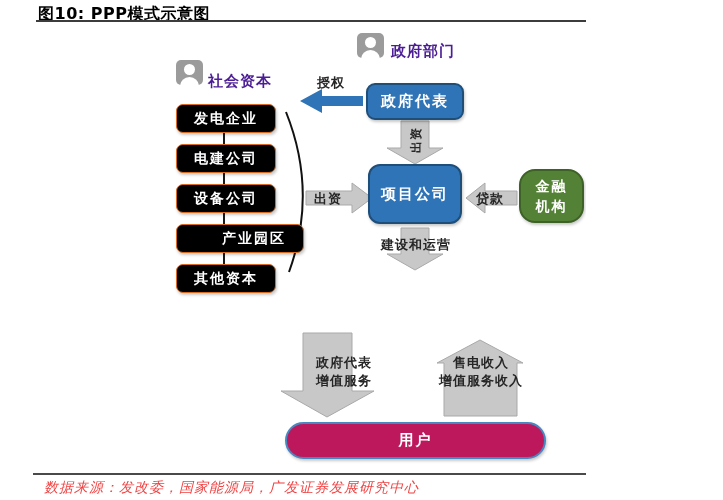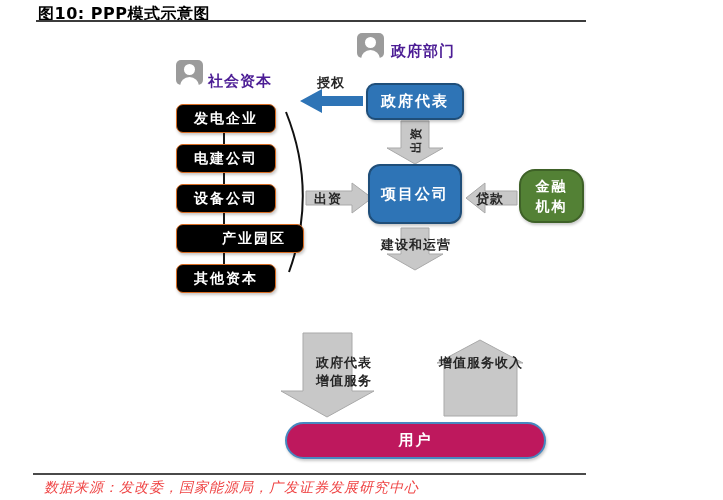--- a/index.html
+++ b/index.html
@@ -91,19 +91,20 @@
   <div class="abs edge-label rot">出资</div>
   <div class="abs edge-label" style="left:314px;top:190px;">出资</div>
   <div class="abs edge-label" style="left:476px;top:190px;">贷款</div>
   <div class="abs edge-label" style="left:381px;top:236px;">建设和运营</div>
 
   <div class="abs edge-label svc">
     <div>政府代表</div>
     <div>增值服务</div>
   </div>
   <div class="abs edge-label rev">
+    <div>售电收入</div>
     <div>增值服务收入</div>
   </div>
 
   <div class="abs rule-bottom"></div>
   <div class="abs source">数据来源：发改委，国家能源局，广发证券发展研究中心</div>
 
 </div>
 
 </body></html>

